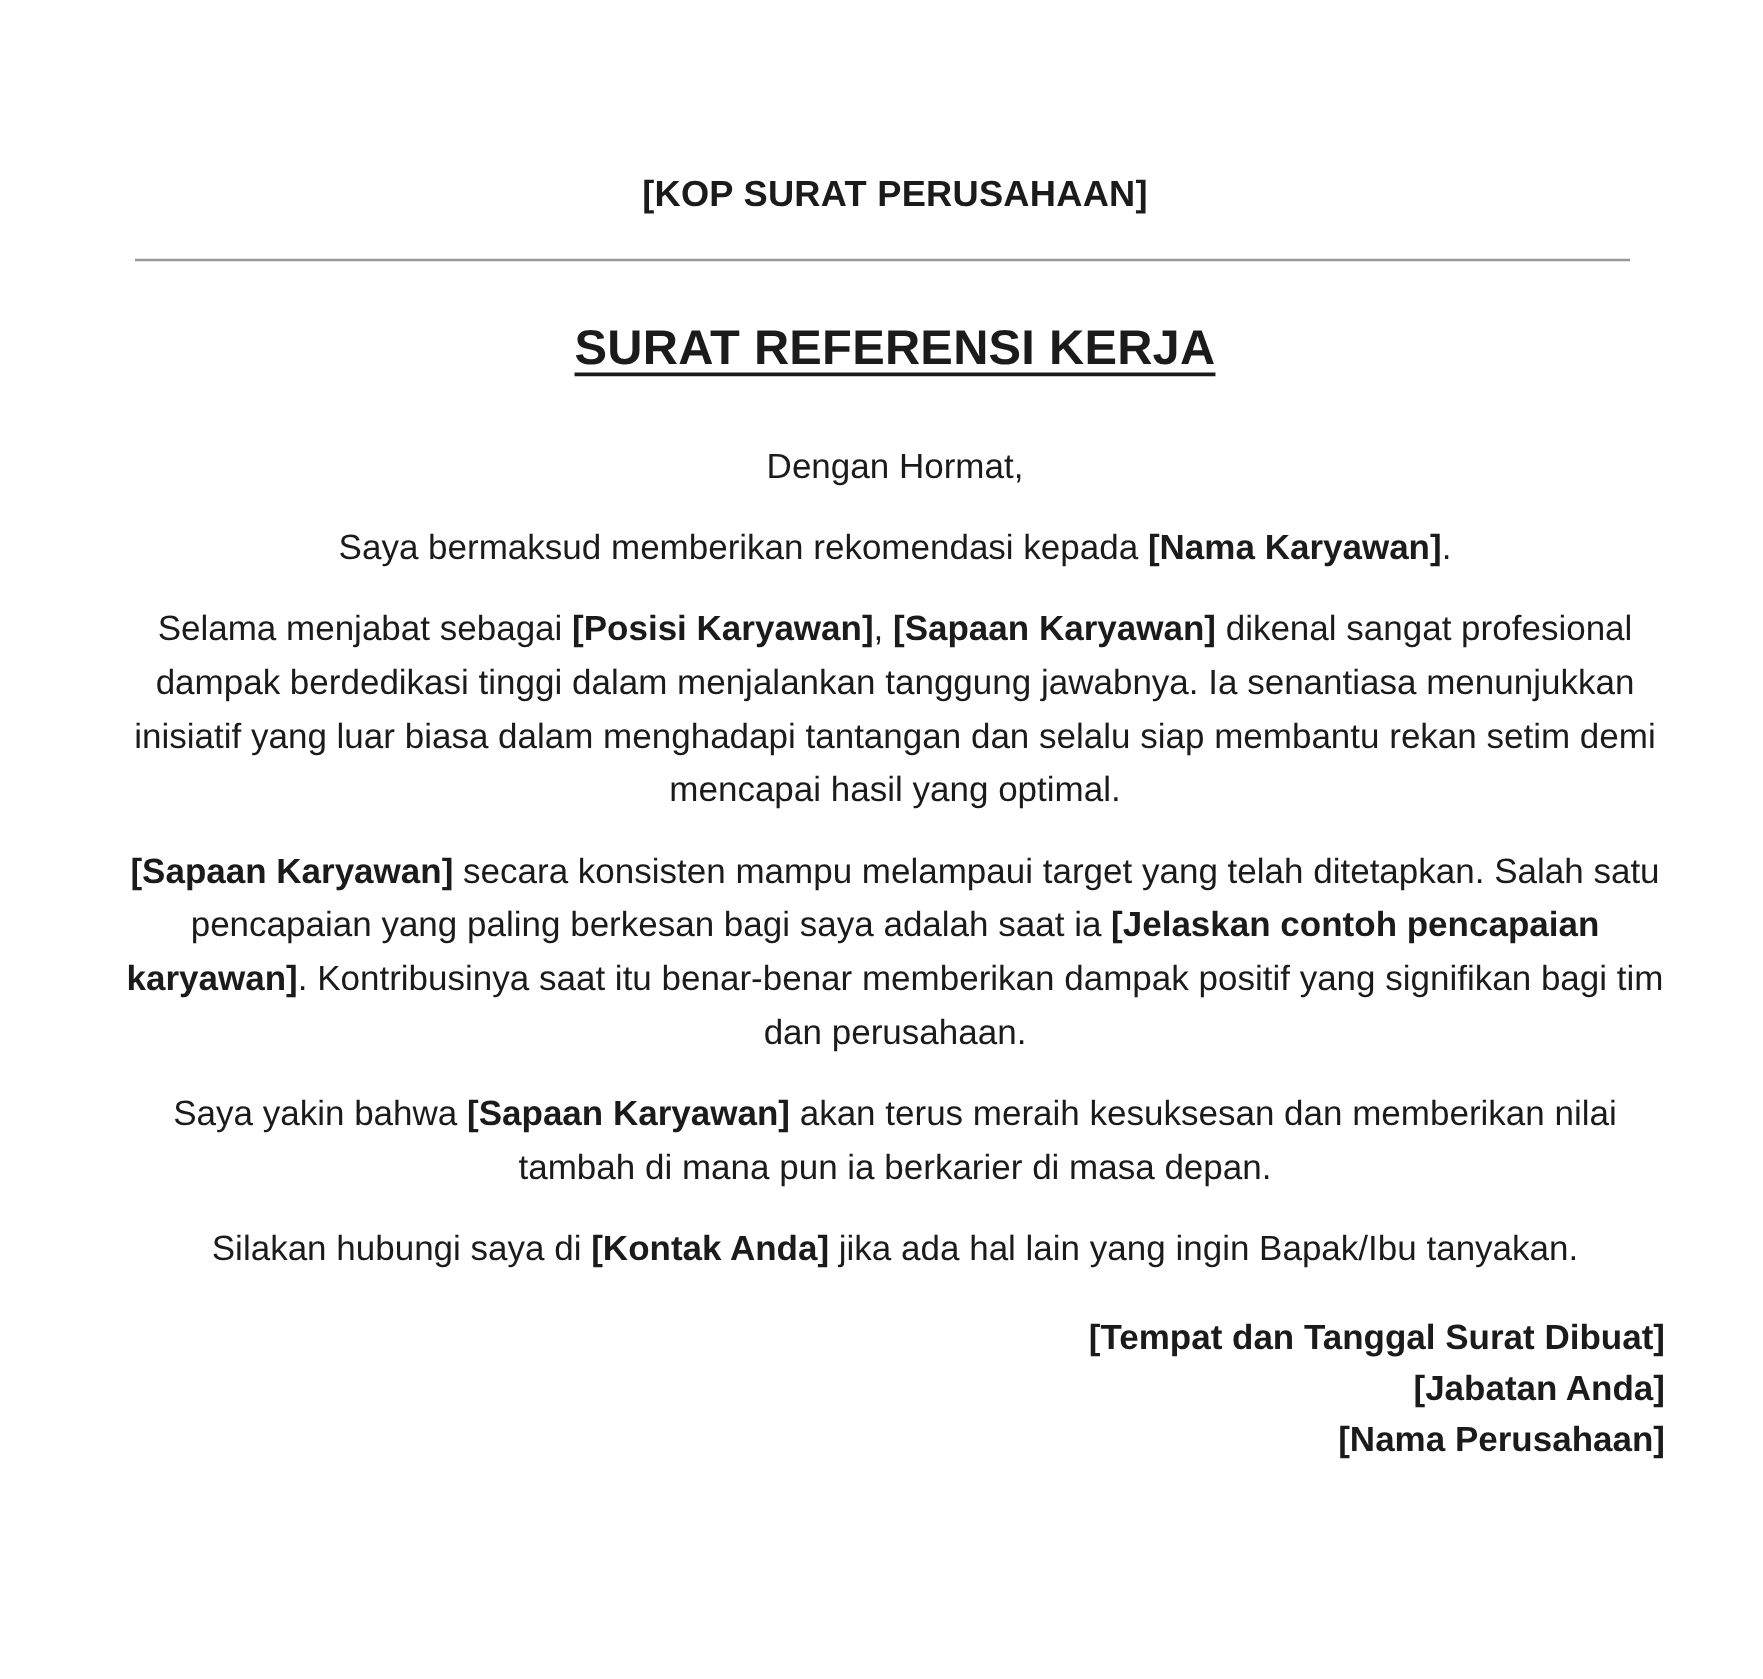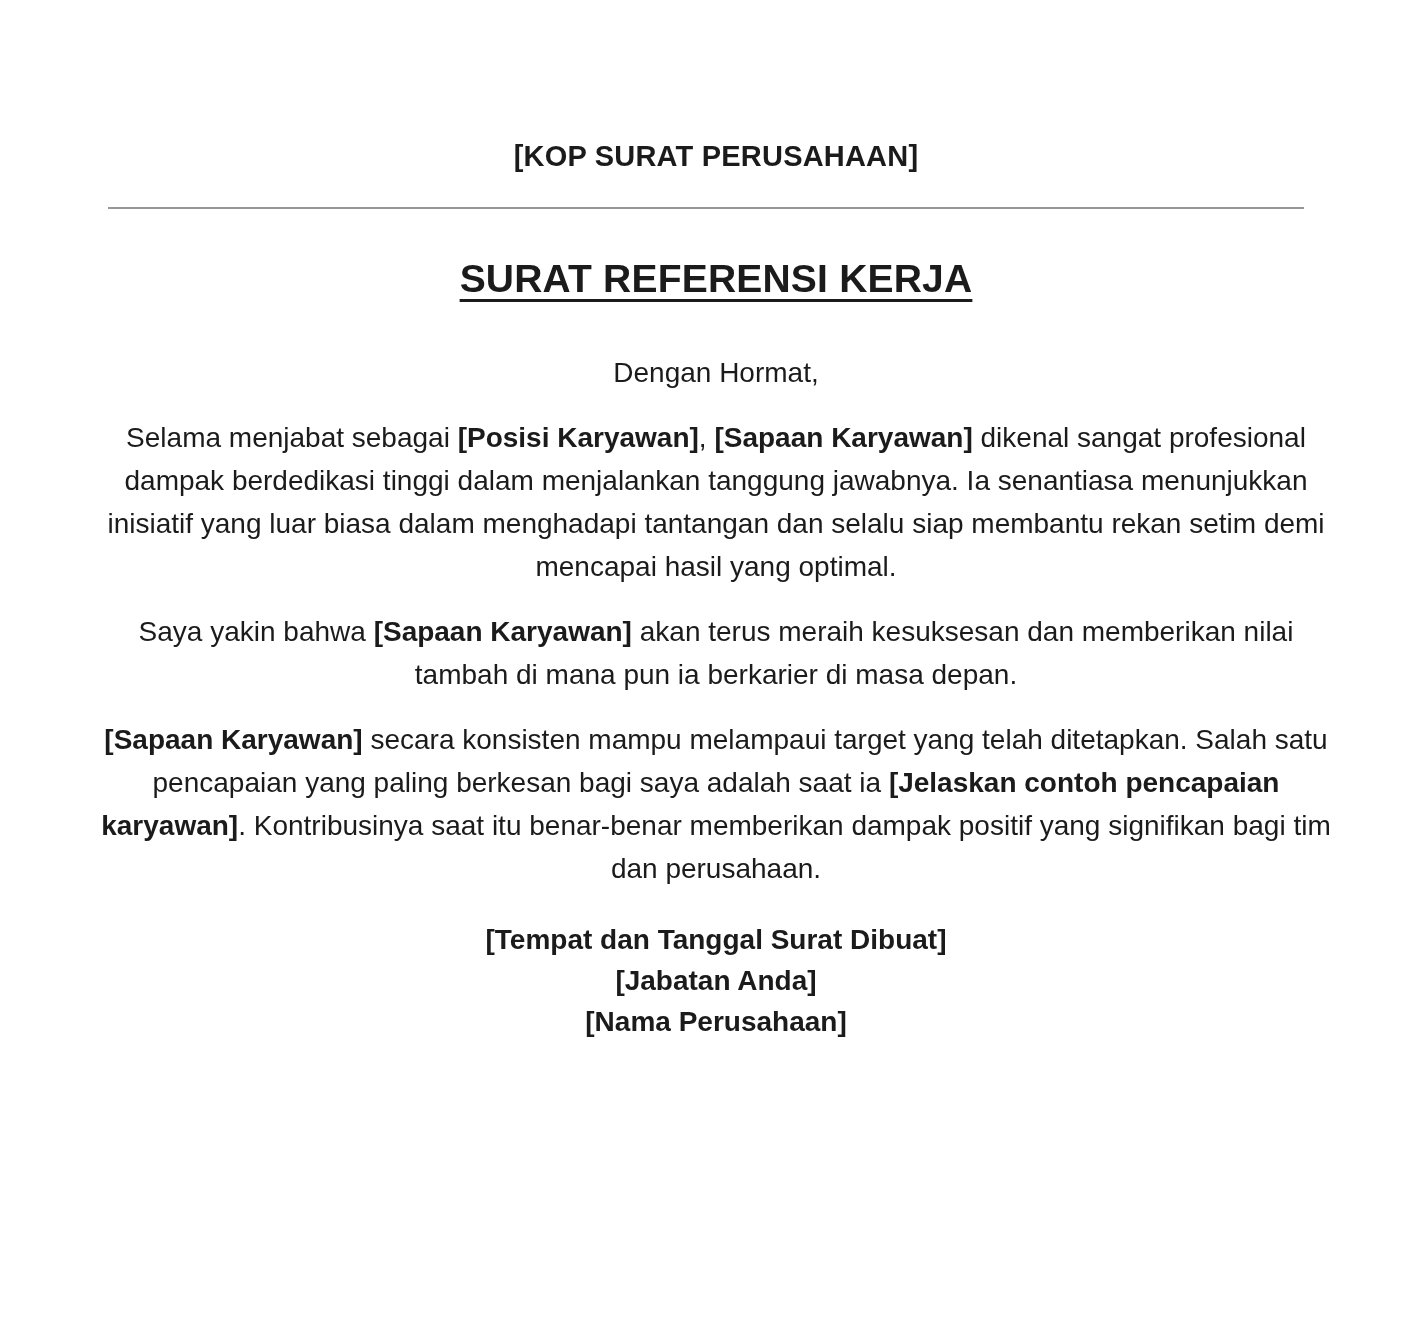--- a/index.html
+++ b/index.html
@@ -43,42 +43,44 @@
     font-size: 28px;
     line-height: 43px;
   }
   .body-text p {
     margin: 0 0 22px 0;
     text-align: center;
   }
   .body-text b { font-weight: 700; }
   .signature {
     margin-top: 29px;
-    text-align: center;
+    text-align: right;
     font-size: 28px;
     font-weight: 700;
     line-height: 41px;
   }
 </style>
 </head>
 <body>
 
 <div class="letter">
 
   <div class="letterhead">[KOP SURAT PERUSAHAAN]</div>
 
   <hr class="divider">
 
   <div class="letter-title">SURAT REFERENSI KERJA</div>
 
   <div class="body-text">
     <p><span>Dengan Hormat,</span></p>
+    <p><span>Saya bermaksud memberikan rekomendasi kepada </span><b>[Nama Karyawan]</b><span>.</span></p>
     <p><span>Selama menjabat sebagai </span><b>[Posisi Karyawan]</b><span>, </span><b>[Sapaan Karyawan]</b><span> dikenal sangat profesional dampak berdedikasi tinggi dalam menjalankan tanggung jawabnya. Ia senantiasa menunjukkan inisiatif yang luar biasa dalam menghadapi tantangan dan selalu siap membantu rekan setim demi mencapai hasil yang optimal.</span></p>
+    <p><b>[Sapaan Karyawan]</b><span> secara konsisten mampu melampaui target yang telah ditetapkan. Salah satu pencapaian yang paling berkesan bagi saya adalah saat ia </span><b>[Jelaskan contoh pencapaian karyawan]</b><span>. Kontribusinya saat itu benar-benar memberikan dampak positif yang signifikan bagi tim dan perusahaan.</span></p>
     <p><span>Saya yakin bahwa </span><b>[Sapaan Karyawan]</b><span> akan terus meraih kesuksesan dan memberikan nilai tambah di mana pun ia berkarier di masa depan.</span></p>
-    <p><b>[Sapaan Karyawan]</b><span> secara konsisten mampu melampaui target yang telah ditetapkan. Salah satu pencapaian yang paling berkesan bagi saya adalah saat ia </span><b>[Jelaskan contoh pencapaian karyawan]</b><span>. Kontribusinya saat itu benar-benar memberikan dampak positif yang signifikan bagi tim dan perusahaan.</span></p>
+    <p><span>Silakan hubungi saya di </span><b>[Kontak Anda]</b><span> jika ada hal lain yang ingin Bapak/Ibu tanyakan.</span></p>
   </div>
 
   <div class="signature">
     <div>[Tempat dan Tanggal Surat Dibuat]</div>
     <div>[Jabatan Anda]</div>
     <div>[Nama Perusahaan]</div>
   </div>
 
 </div>
 

